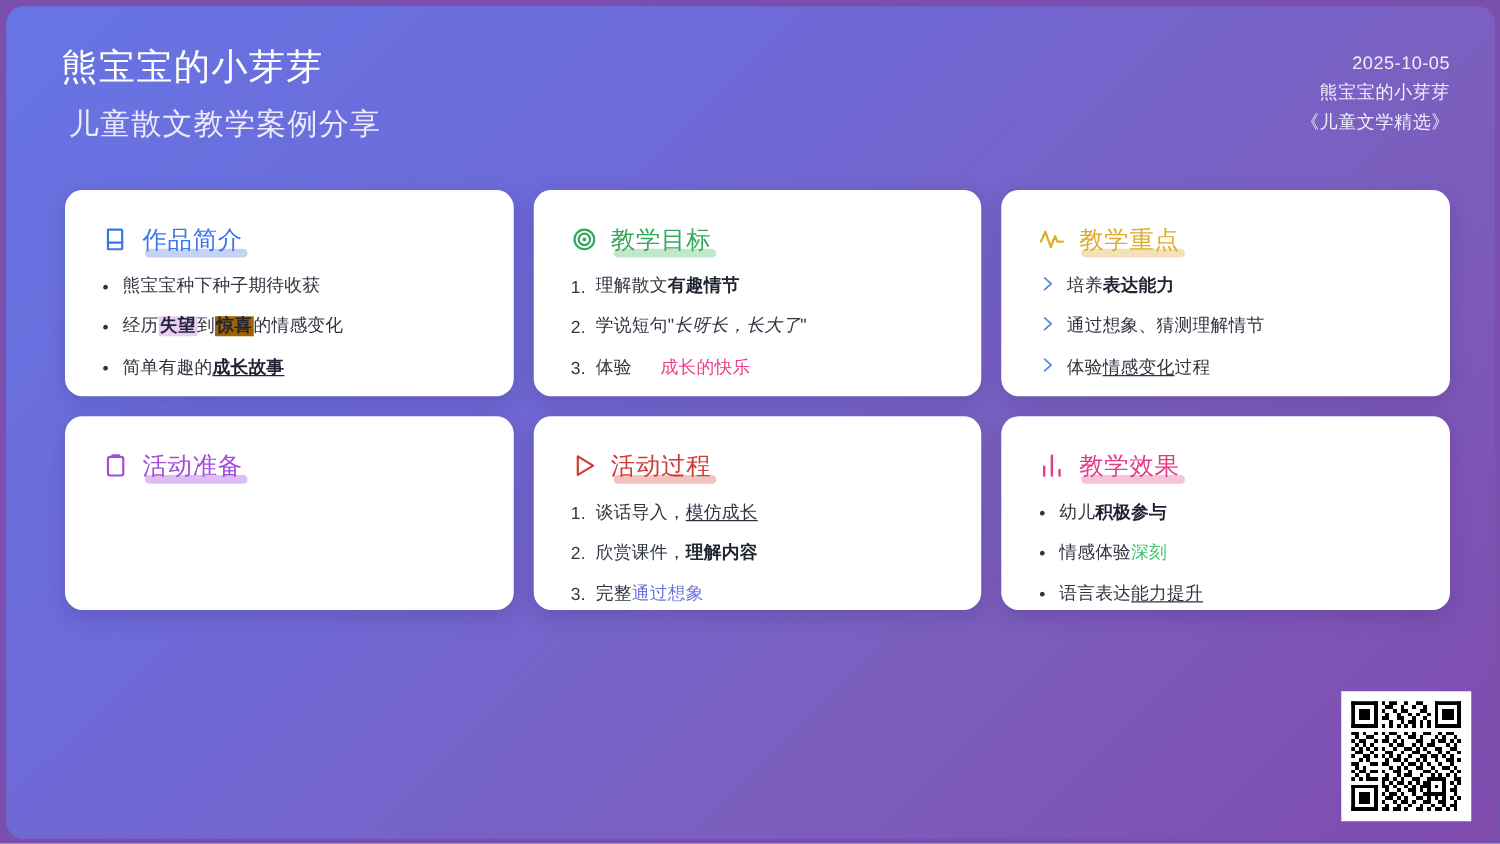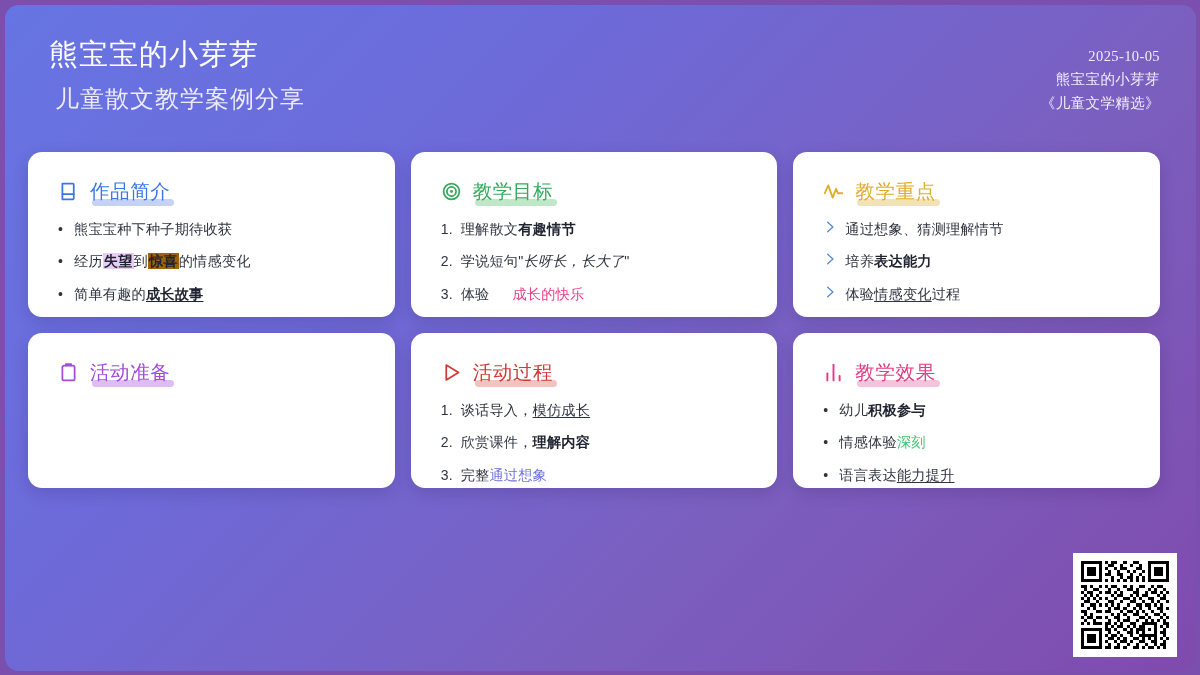--- a/index.html
+++ b/index.html
@@ -27,22 +27,21 @@
     background: linear-gradient(135deg, #6675e3 0%, #6d6ad9 32%, #7b5fbf 66%, #7f4bad 100%);
     overflow: hidden;
   }
 
   
   .header {
     position: absolute;
     top: 30px; left: 40px; right: 36px;
     display: flex;
     justify-content: space-between;
-    align-items: flex-end;
-    font-family: Liberation Serif, serif;
+    align-items: center;
   }
   .title-block { padding-left: 4px; }
   .main-title {
     font-size: 29px;
     color: #ffffff;
     font-weight: 400;
     letter-spacing: 1px;
     line-height: 1.35;
   }
   .sub-title {
@@ -58,21 +57,21 @@
     color: #f0eefb;
     font-size: 14.5px;
     line-height: 1.62;
     letter-spacing: .4px;
   }
 
   
   .grid {
     position: absolute;
     top: 147px;
-    left: 23px;
+    left: 47px;
     right: 36px;
     display: grid;
     grid-template-columns: repeat(3, 1fr);
     grid-template-rows: 165px 155px;
     column-gap: 22px;
     row-gap: 25px;
     gap: 16px;
   }
 
   .card {
@@ -256,29 +255,29 @@
           <span class="card-title" style="color:#e0ad2b">教学重点</span>
         </span>
       </div>
       <div>
         <div class="chev-item">
           <span class="marker">
             <svg width="14" height="14" viewBox="0 0 24 24" fill="none" stroke="#5b8bd9" stroke-width="2.4" stroke-linecap="round" stroke-linejoin="round">
                   <path d="M8 4l9 8-9 8"></path>
                 </svg>
           </span>
-          <span class="li-text">通过想象、猜测理解情节</span>
+          <span class="li-text">培养<b>表达能力</b></span>
         </div>
         <div class="chev-item">
           <span class="marker">
             <svg width="14" height="14" viewBox="0 0 24 24" fill="none" stroke="#5b8bd9" stroke-width="2.4" stroke-linecap="round" stroke-linejoin="round">
                   <path d="M8 4l9 8-9 8"></path>
                 </svg>
           </span>
-          <span class="li-text">培养<b>表达能力</b></span>
+          <span class="li-text">通过想象、猜测理解情节</span>
         </div>
         <div class="chev-item">
           <span class="marker">
             <svg width="14" height="14" viewBox="0 0 24 24" fill="none" stroke="#5b8bd9" stroke-width="2.4" stroke-linecap="round" stroke-linejoin="round">
                   <path d="M8 4l9 8-9 8"></path>
                 </svg>
           </span>
           <span class="li-text">体验<u>情感变化</u>过程</span>
         </div>
       </div>

